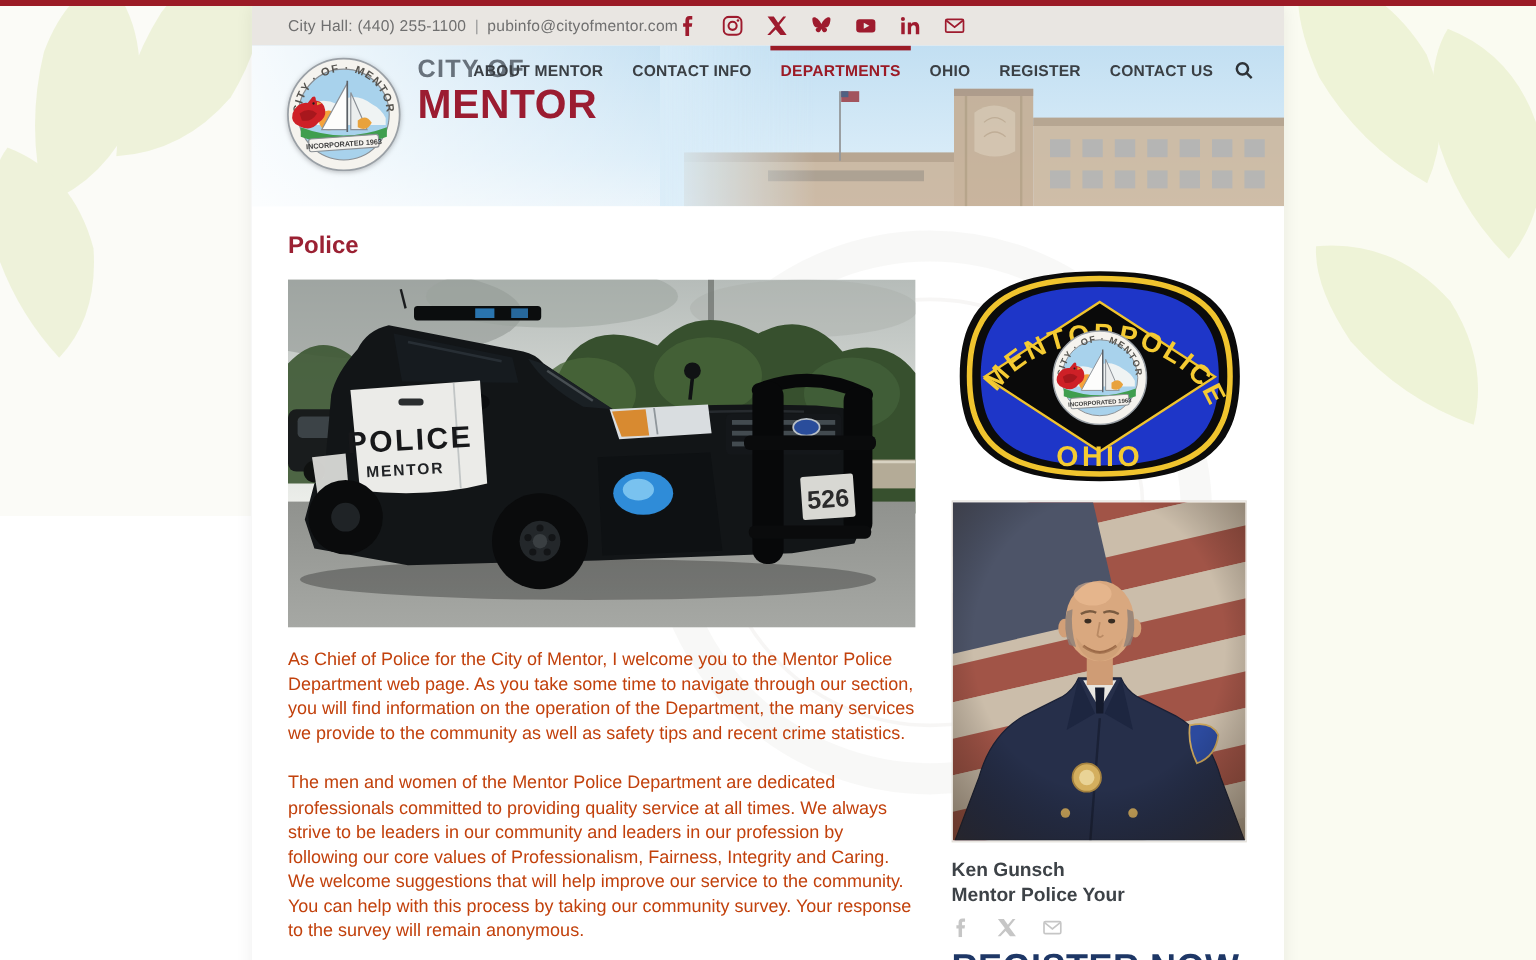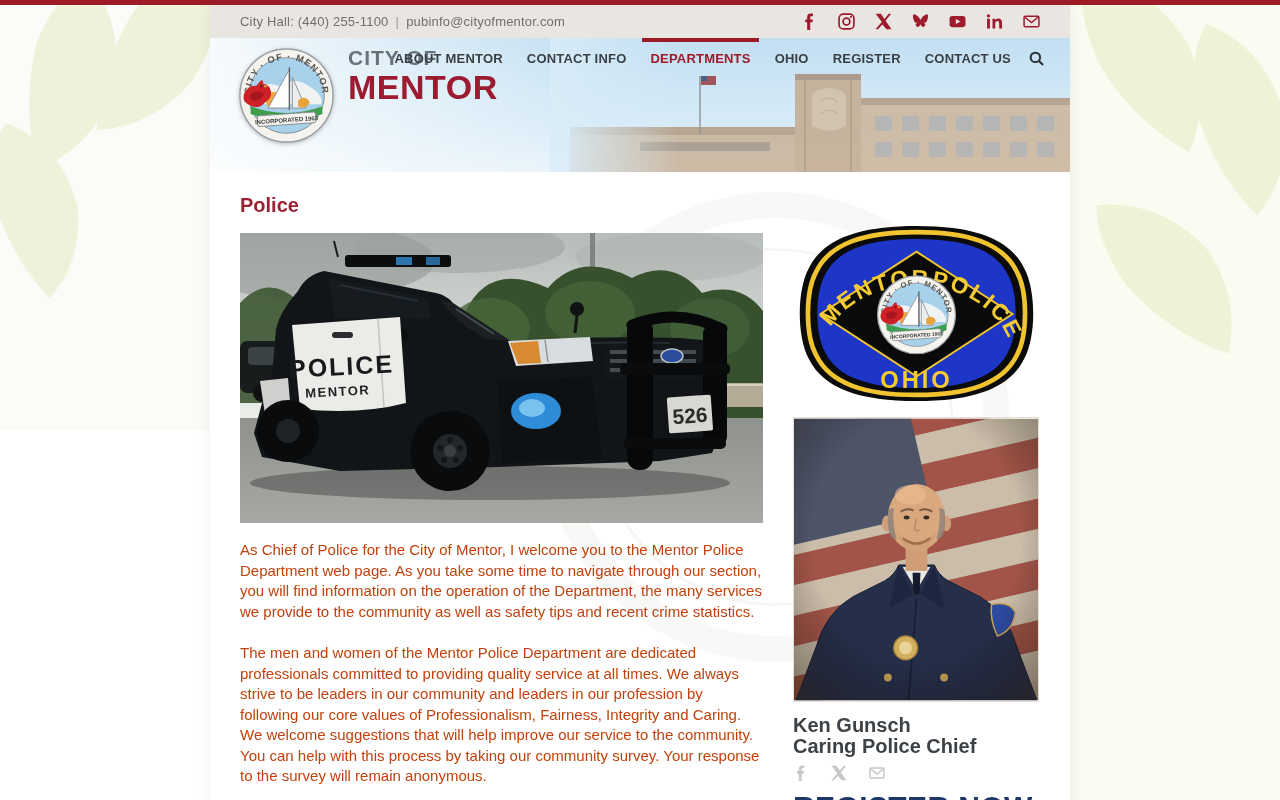--- a/index.html
+++ b/index.html
@@ -11,21 +11,21 @@
   }
   .bg-leaves { position:absolute; top:0; left:0; z-index:0; }
   .topstrip { position:relative; z-index:3; height:5px; background:#9b1b26; }
   .site {
     position:relative; z-index:2; width:860px; margin:0 auto;
     background:#ffffff; min-height:795px; box-shadow:0 0 14px rgba(0,0,0,.07);
   }
   
   .topbar {
     height:33px; background:#e9e6e2; display:flex; align-items:center;
-    justify-content:space-between; padding:3px 30px;
+    padding:3px 30px;
   }
   .topbar-contact { font-size:13px; color:#6f6f6f; letter-spacing:.2px; }
   .topbar-sep { margin:0 7px; color:#9a9a9a; }
   .social-row { display:flex; align-items:center; gap:20px; }
   .social-row a { color:#9e1b2e; display:flex; align-items:center; text-decoration:none; }
   .social-row svg { width:17px; height:17px; }
   
   .header {
     position:relative; height:134px; overflow:hidden;
     background:linear-gradient(90deg, rgba(255,255,255,.85), rgba(255,255,255,0) 45%),
@@ -55,21 +55,21 @@
     content:""; position:absolute; inset:30px; border:3px solid rgba(120,110,90,.06); border-radius:50%;
   }
   .col-left { position:relative; z-index:1; width:523px; flex:none; }
   .col-right { position:relative; z-index:1; width:246px; flex:none; padding-top:36px; }
   .page-title { margin:8px 0 16px; font-size:20px; font-weight:700; color:#9b2133; }
   .car-figure { width:523px; height:290px; margin:0 0 17px; display:block; }
   .body-text p { margin:0 0 21px; font-size:15px; line-height:20.5px; color:#c2410c; }
   
   .patch-figure { width:246px; height:183px; display:block; }
   .chief-figure { width:246px; height:285px; display:block; margin-top:12px; border:1px solid #e2ded7; }
-  .chief-name, .chief-title { font-size:20px; font-weight:700; color:#3d4247; line-height:21px; }
+  .chief-name, .chief-title { font-size:16px; font-weight:700; color:#3d4247; line-height:21px; }
   .chief-name { margin-top:13px; }
   .share-row { display:flex; align-items:center; gap:22px; margin-top:8px; color:#c6c6c6; }
   .share-row a { color:#c6c6c6; display:flex; }
   .share-row svg { width:16px; height:16px; }
   .register-now {
     display:block; margin-top:9px; font-size:30px; font-weight:800; letter-spacing:.4px;
     color:#1e3766; text-decoration:none; white-space:nowrap;
   }
 </style>
 </head>
@@ -420,21 +420,21 @@
           <ellipse cx="114" cy="100" rx="3" ry="2" fill="#3a2d22"></ellipse>
           <ellipse cx="134" cy="100" rx="3" ry="2" fill="#3a2d22"></ellipse>
           <path d="M124 101 L122 112 Q124 115 127 112" stroke="#b98a64" stroke-width="1.5" fill="none"></path>
           <path d="M110 121 Q124 132 138 121" stroke="#9c6a48" stroke-width="2.5" fill="none"></path>
           <path d="M104 114 Q124 140 144 114 Q141 132 124 134 Q107 132 104 114 Z" fill="#c09269" opacity=".35"></path>
           <rect width="247" height="285" fill="url(#vig)"></rect>
         </g>
       </svg>
 
       <div class="chief-name">Ken Gunsch</div>
-      <div class="chief-title">Caring Police Chief</div>
+      <div class="chief-title">Mentor Police Your</div>
 
       <div class="share-row">
         <a href="#">
             <svg viewBox="0 0 16 16" fill="currentColor">
               <path d="M9.6 3.1h1.6V.4H9C6.7.4 5.8 2 5.8 3.9V6H4v2.7h1.8V16h2.9V8.7h2.1l.4-2.7H8.7V4.2c0-.8.3-1.1.9-1.1z"></path>
             </svg>
           </a>
         <a href="#">
             <svg viewBox="0 0 16 16" fill="currentColor">
               <path d="M.6.8h4.9l3.4 4.8L12.9.8h2.3L9.9 7.4l5.7 7.8h-4.9L7 10.9l-4.3 4.3H.4l6-6.7z"></path>

